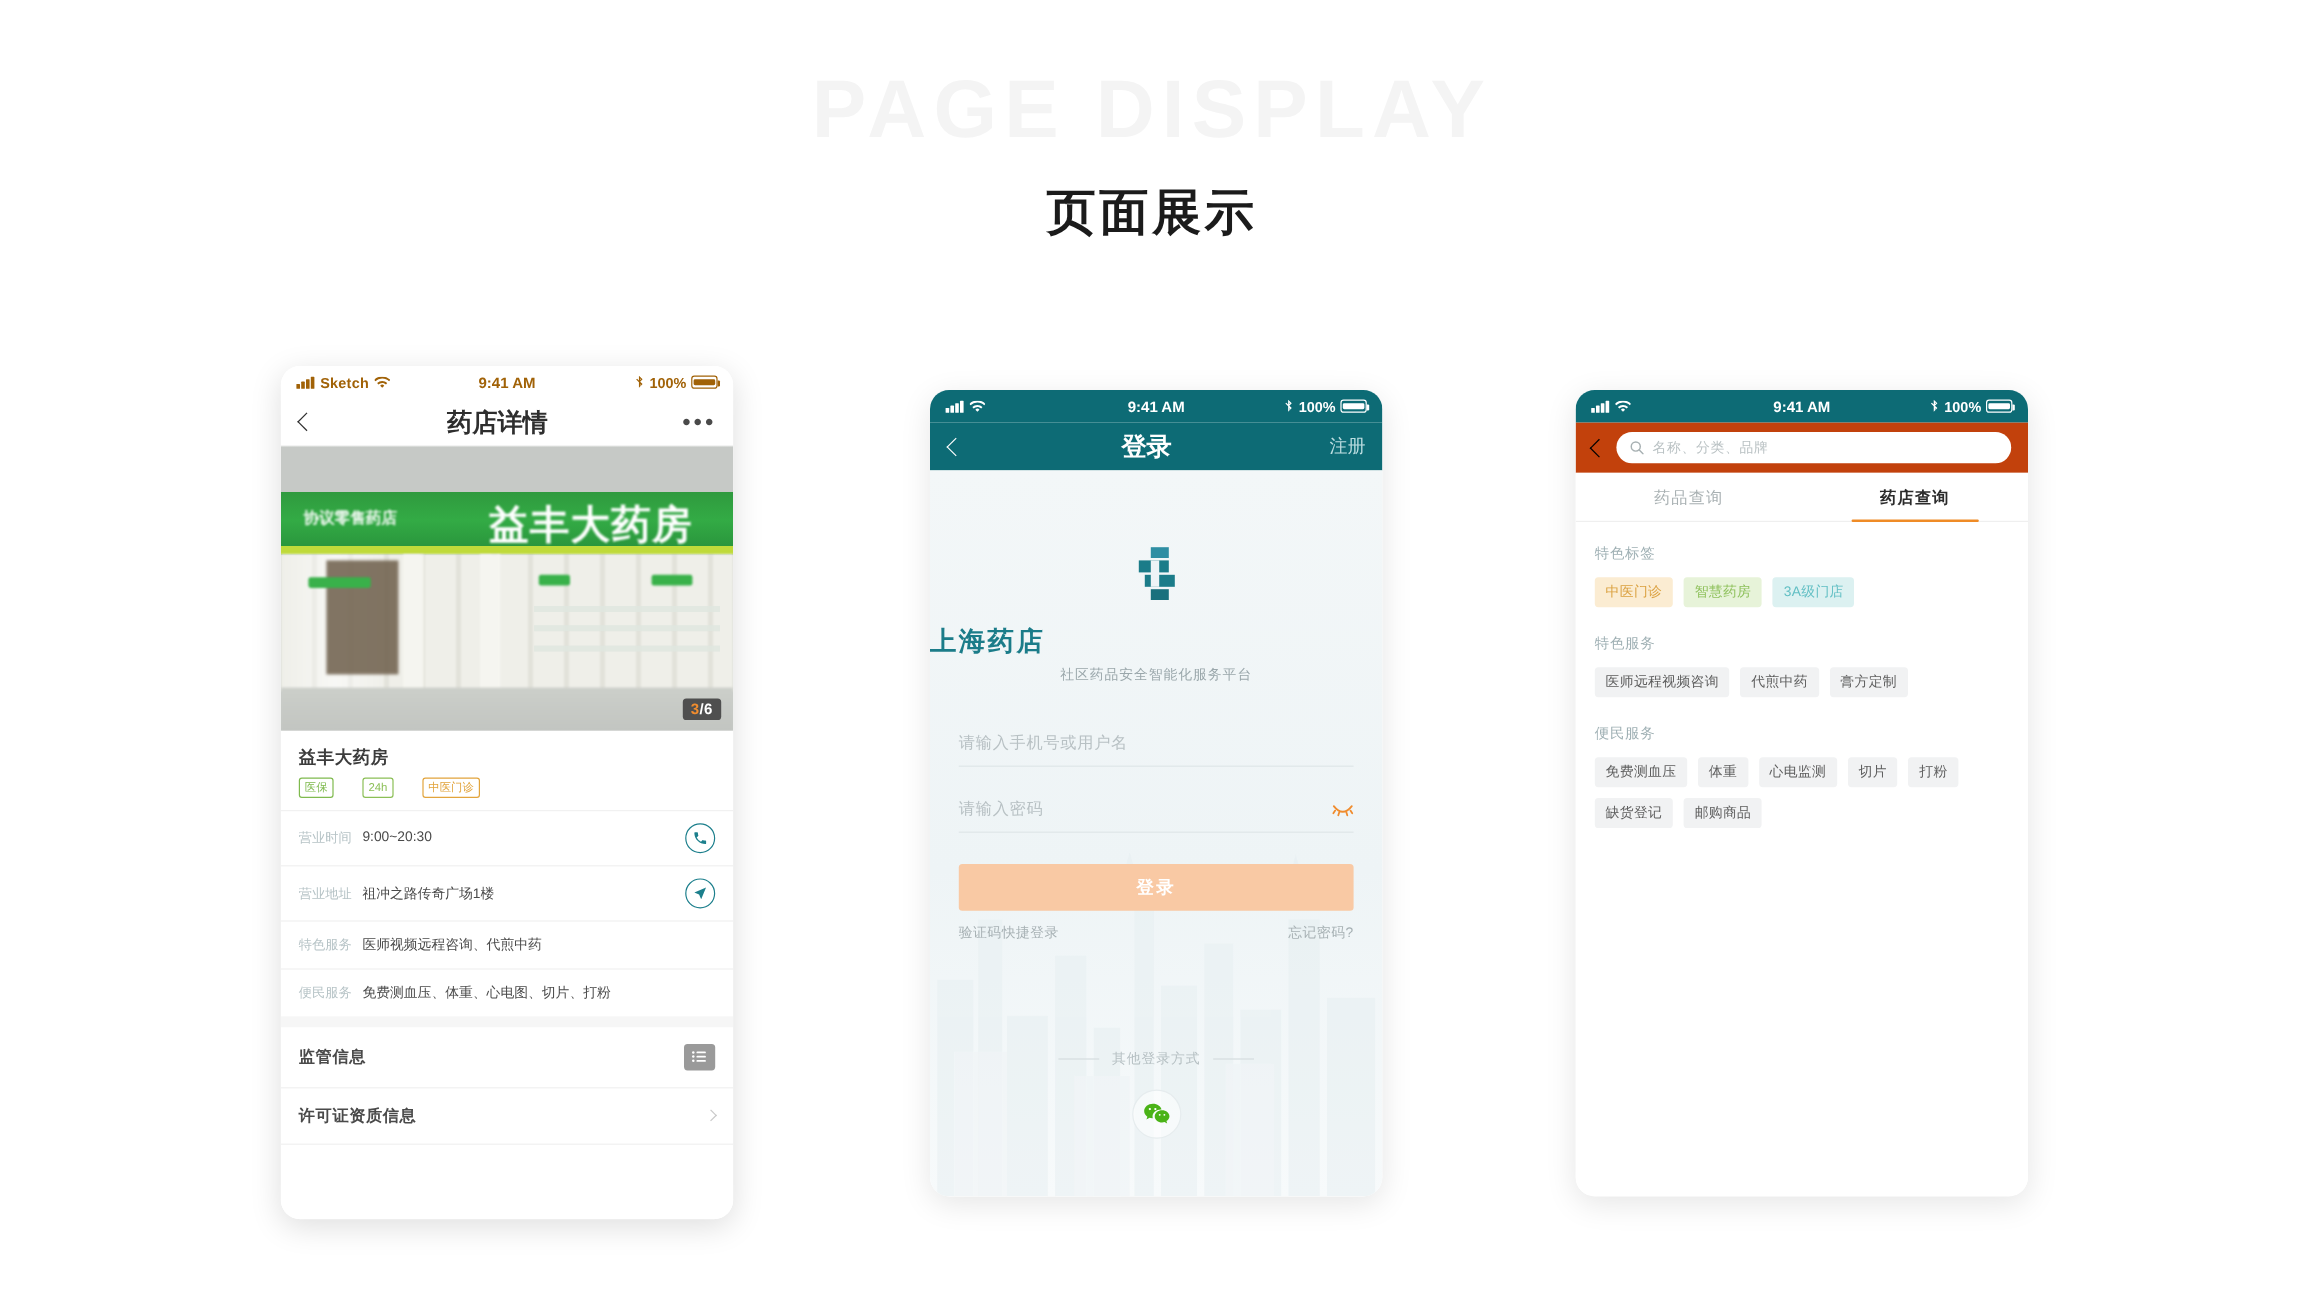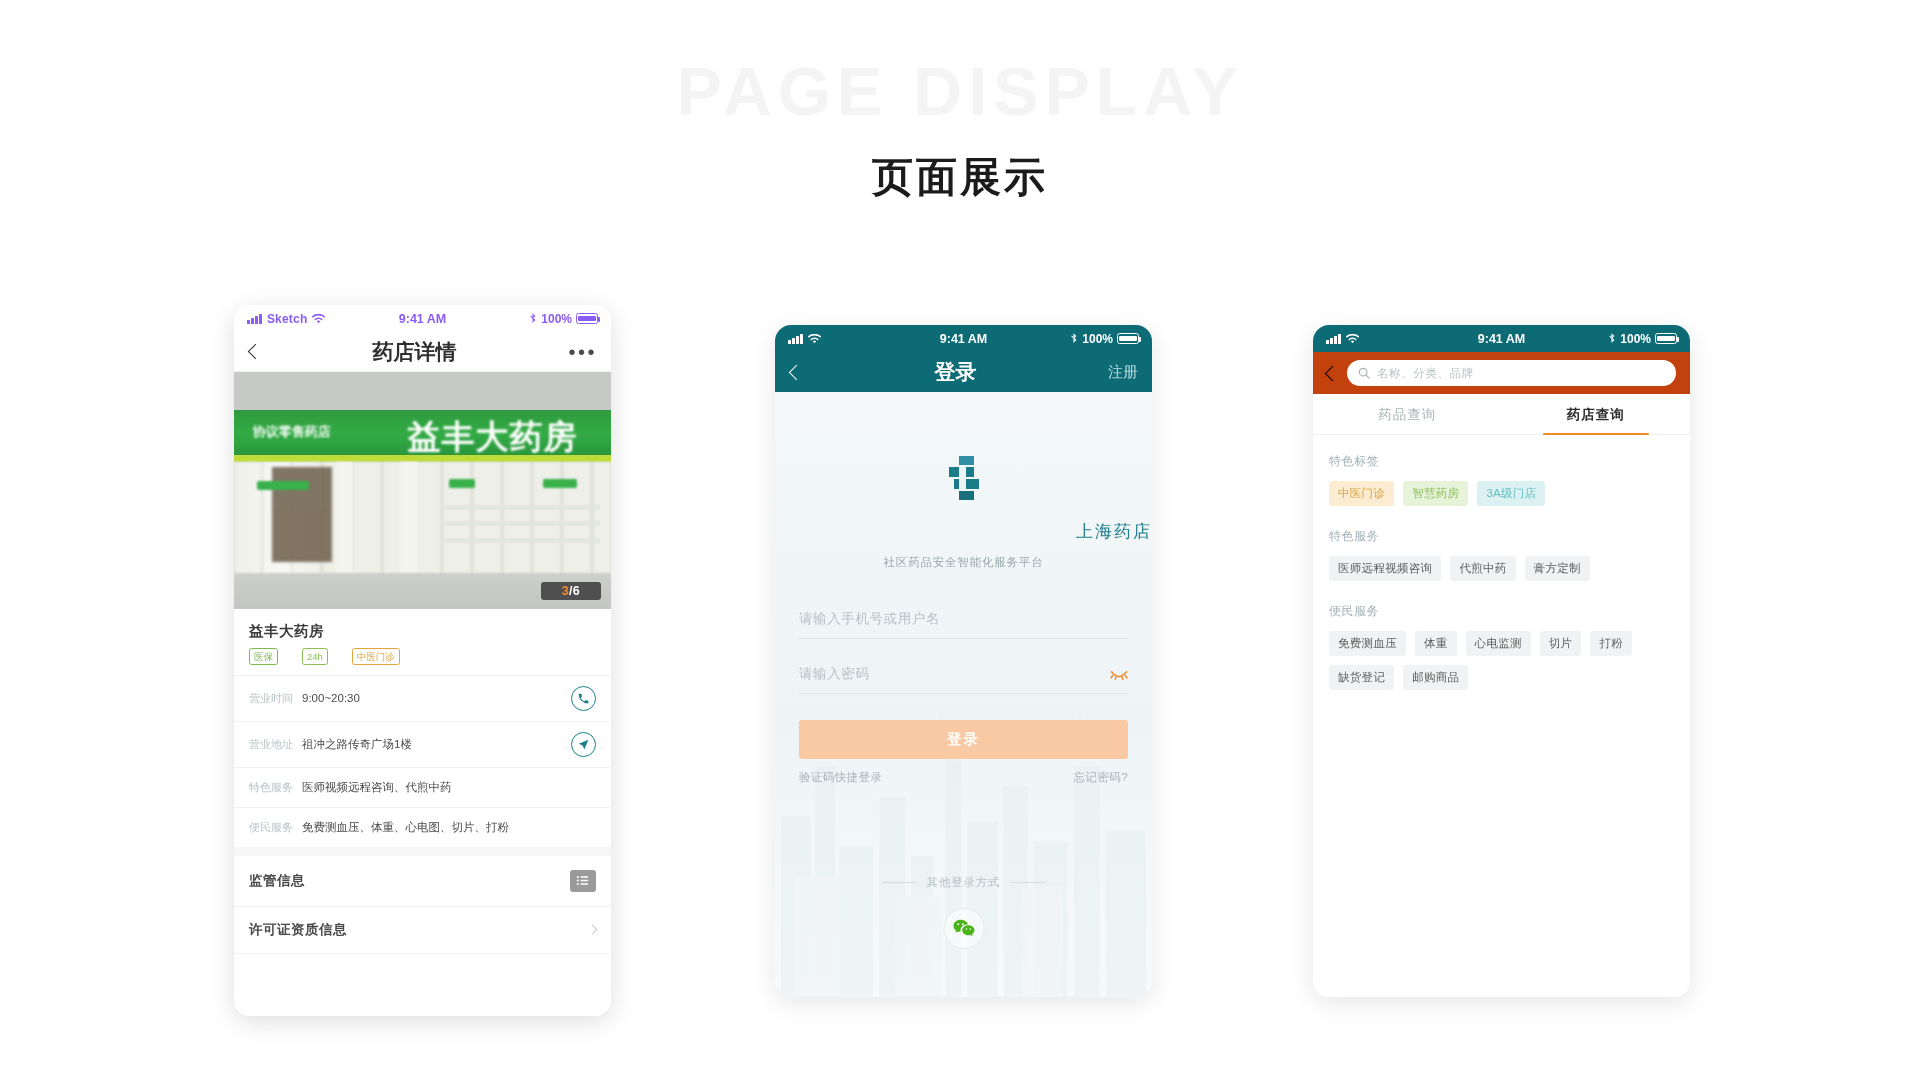--- a/index.html
+++ b/index.html
@@ -55,21 +55,21 @@
   }
   .statusbar .left { display: flex; align-items: center; gap: 5px; }
   .statusbar .time {
     position: absolute; left: 0; right: 0; text-align: center;
     font-size: 12.5px; font-weight: 700; pointer-events: none;
   }
   .statusbar .right {
     margin-left: auto; display: flex; align-items: center; gap: 4px;
     font-size: 12px; font-weight: 600;
   }
-  .sb-dark { background: #ffffff; color: #8b5cf6; }
+  .sb-dark { background: #ffffff; color: #a16207; }
   .sb-teal { background: #0d6b75; color: #ffffff; }
   .carrier { font-size: 12px; font-weight: 600; letter-spacing: .2px; }
 
   .bars { display: inline-flex; align-items: flex-end; gap: 1.5px; height: 10px; }
   .bars i { display: block; width: 2.6px; background: currentColor; border-radius: .5px; }
   .bars i:nth-child(1) { height: 4px; }
   .bars i:nth-child(2) { height: 6px; }
   .bars i:nth-child(3) { height: 8px; }
   .bars i:nth-child(4) { height: 10px; }
 
@@ -151,21 +151,21 @@
   .photo .floor {
     position: absolute; left: 0; right: 0; bottom: 0; height: 15%;
     background: linear-gradient(180deg,#cccfca 0%, #c2c5c1 100%); filter: blur(1px);
   }
   .photo .greenTag {
     position: absolute; background: #39b14a; filter: blur(1px); border-radius: 2px;
   }
   .counter-badge {
     position: absolute; right: 10px; bottom: 9px;
     background: #4f4f4f; color: #ffffff;
-    border-radius: 3px; padding: 2px 21px;
+    border-radius: 3px; padding: 2px 7px;
     font-size: 12.5px; font-weight: 700; letter-spacing: .3px;
   }
   .counter-badge .cur { color: #f08c2e; }
 
   
   .p1body { background: #ffffff; height: 407px; position: relative; }
   .shop-head { padding: 13px 15px 10px 15px; }
   .shop-name { font-size: 14.5px; font-weight: 700; color: #3c3c3c; letter-spacing: .5px; }
   .tagrow { display: flex; gap: 24px; margin-top: 7px; }
   .tag {
@@ -215,22 +215,22 @@
   }
   .cityline {
     position: absolute; left: 0; right: 0; bottom: 0; height: 58%;
     opacity: .55;
   }
   .logo-mark {
     position: absolute; left: 50%; top: 62px; transform: translateX(-50%);
     width: 50px; height: 50px;
   }
   .app-name {
-    position: absolute; left: 0; right: 0; top: 128px; text-align: right;
-    font-size: 17px; font-weight: 400; color: #1b7c89; letter-spacing: 2px;
+    position: absolute; left: 0; right: 0; top: 128px; text-align: left;
+    font-size: 22px; font-weight: 700; color: #1b7c89; letter-spacing: 2px;
   }
   .app-sub {
     position: absolute; left: 0; right: 0; top: 163px; text-align: center;
     font-size: 11.5px; color: #9aa7ab; letter-spacing: .8px;
   }
   .field {
     position: absolute; left: 24px; right: 24px;
     border-bottom: 1px solid #dfe6e8; height: 40px;
     display: flex; align-items: center;
   }

